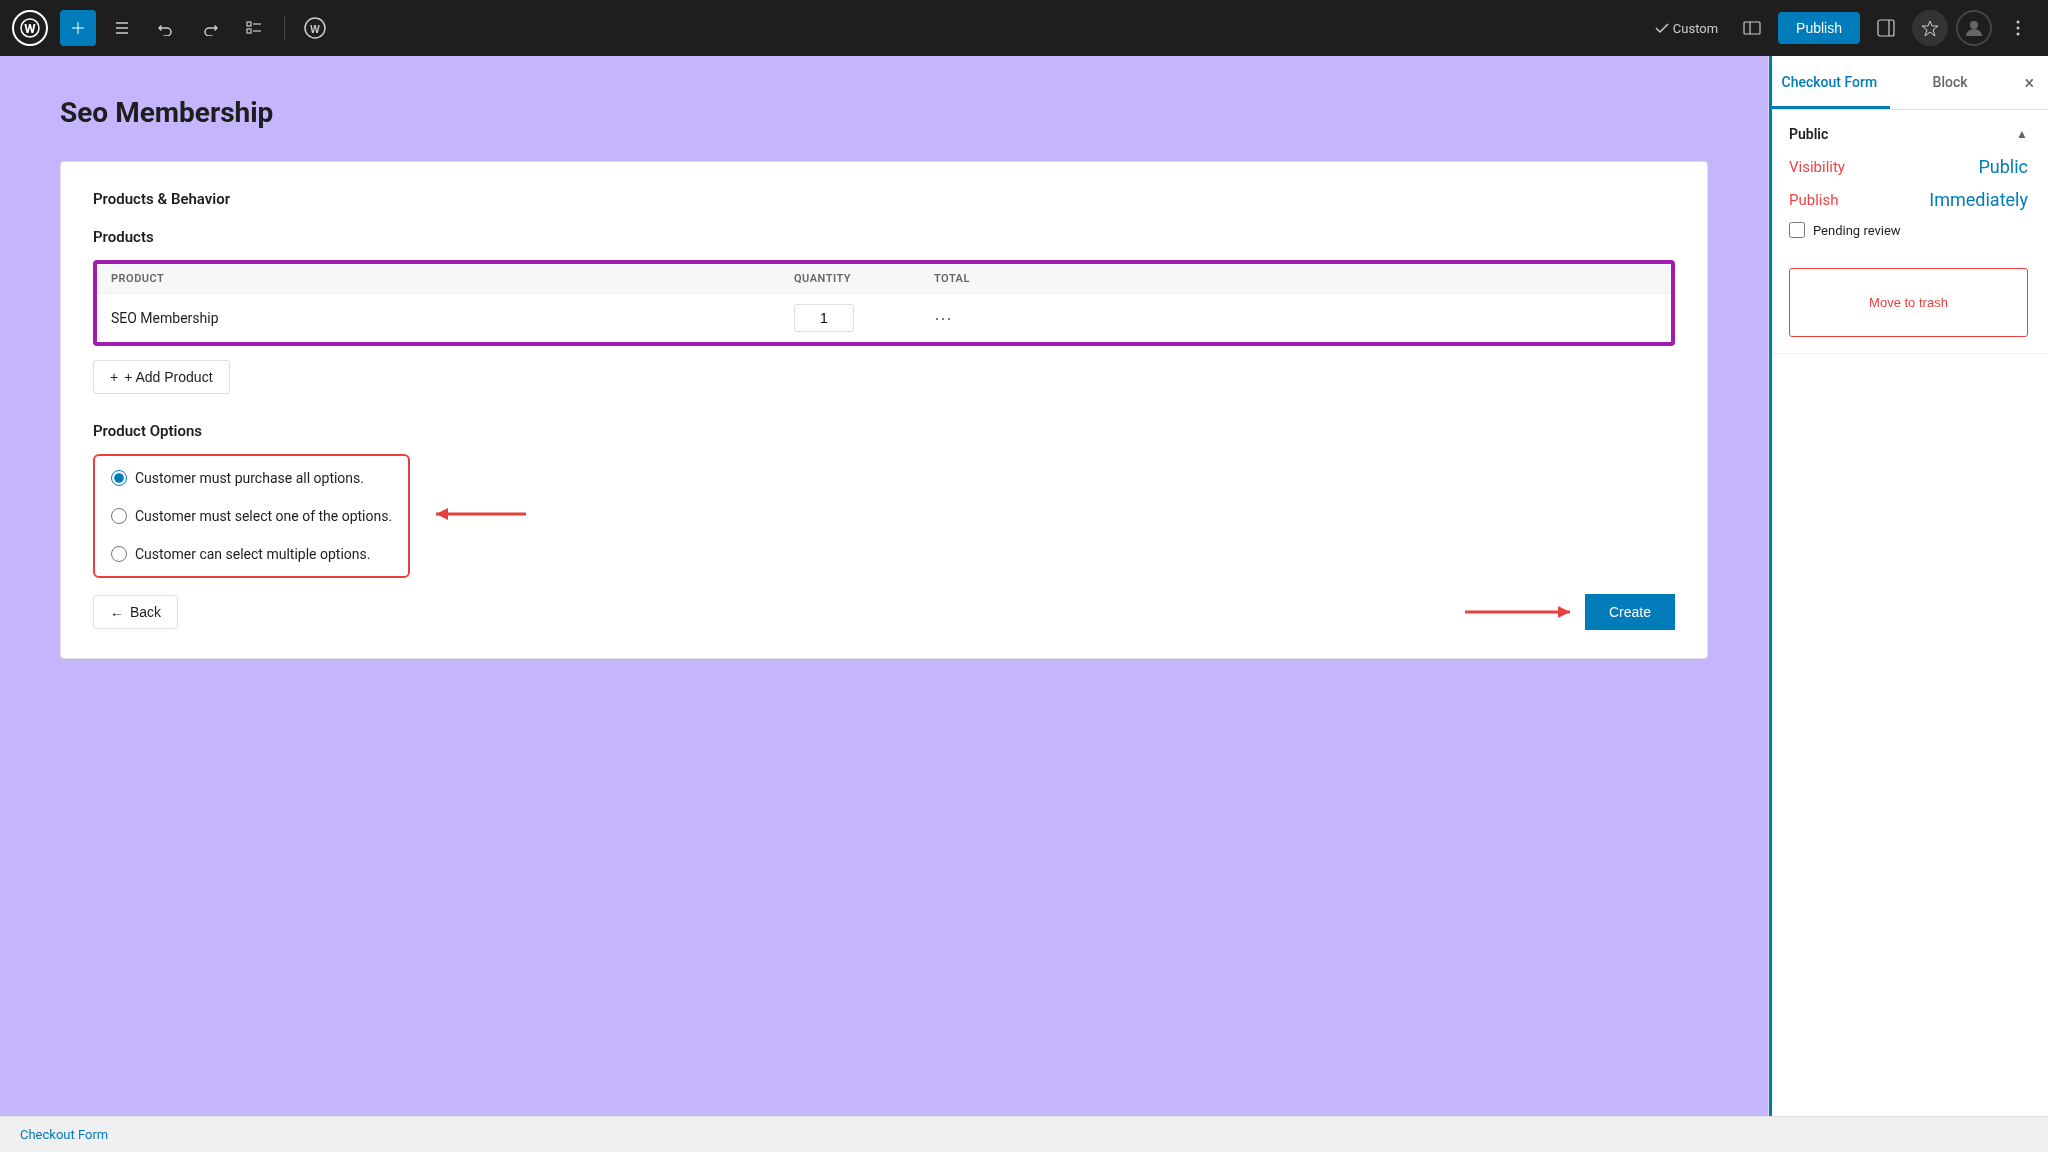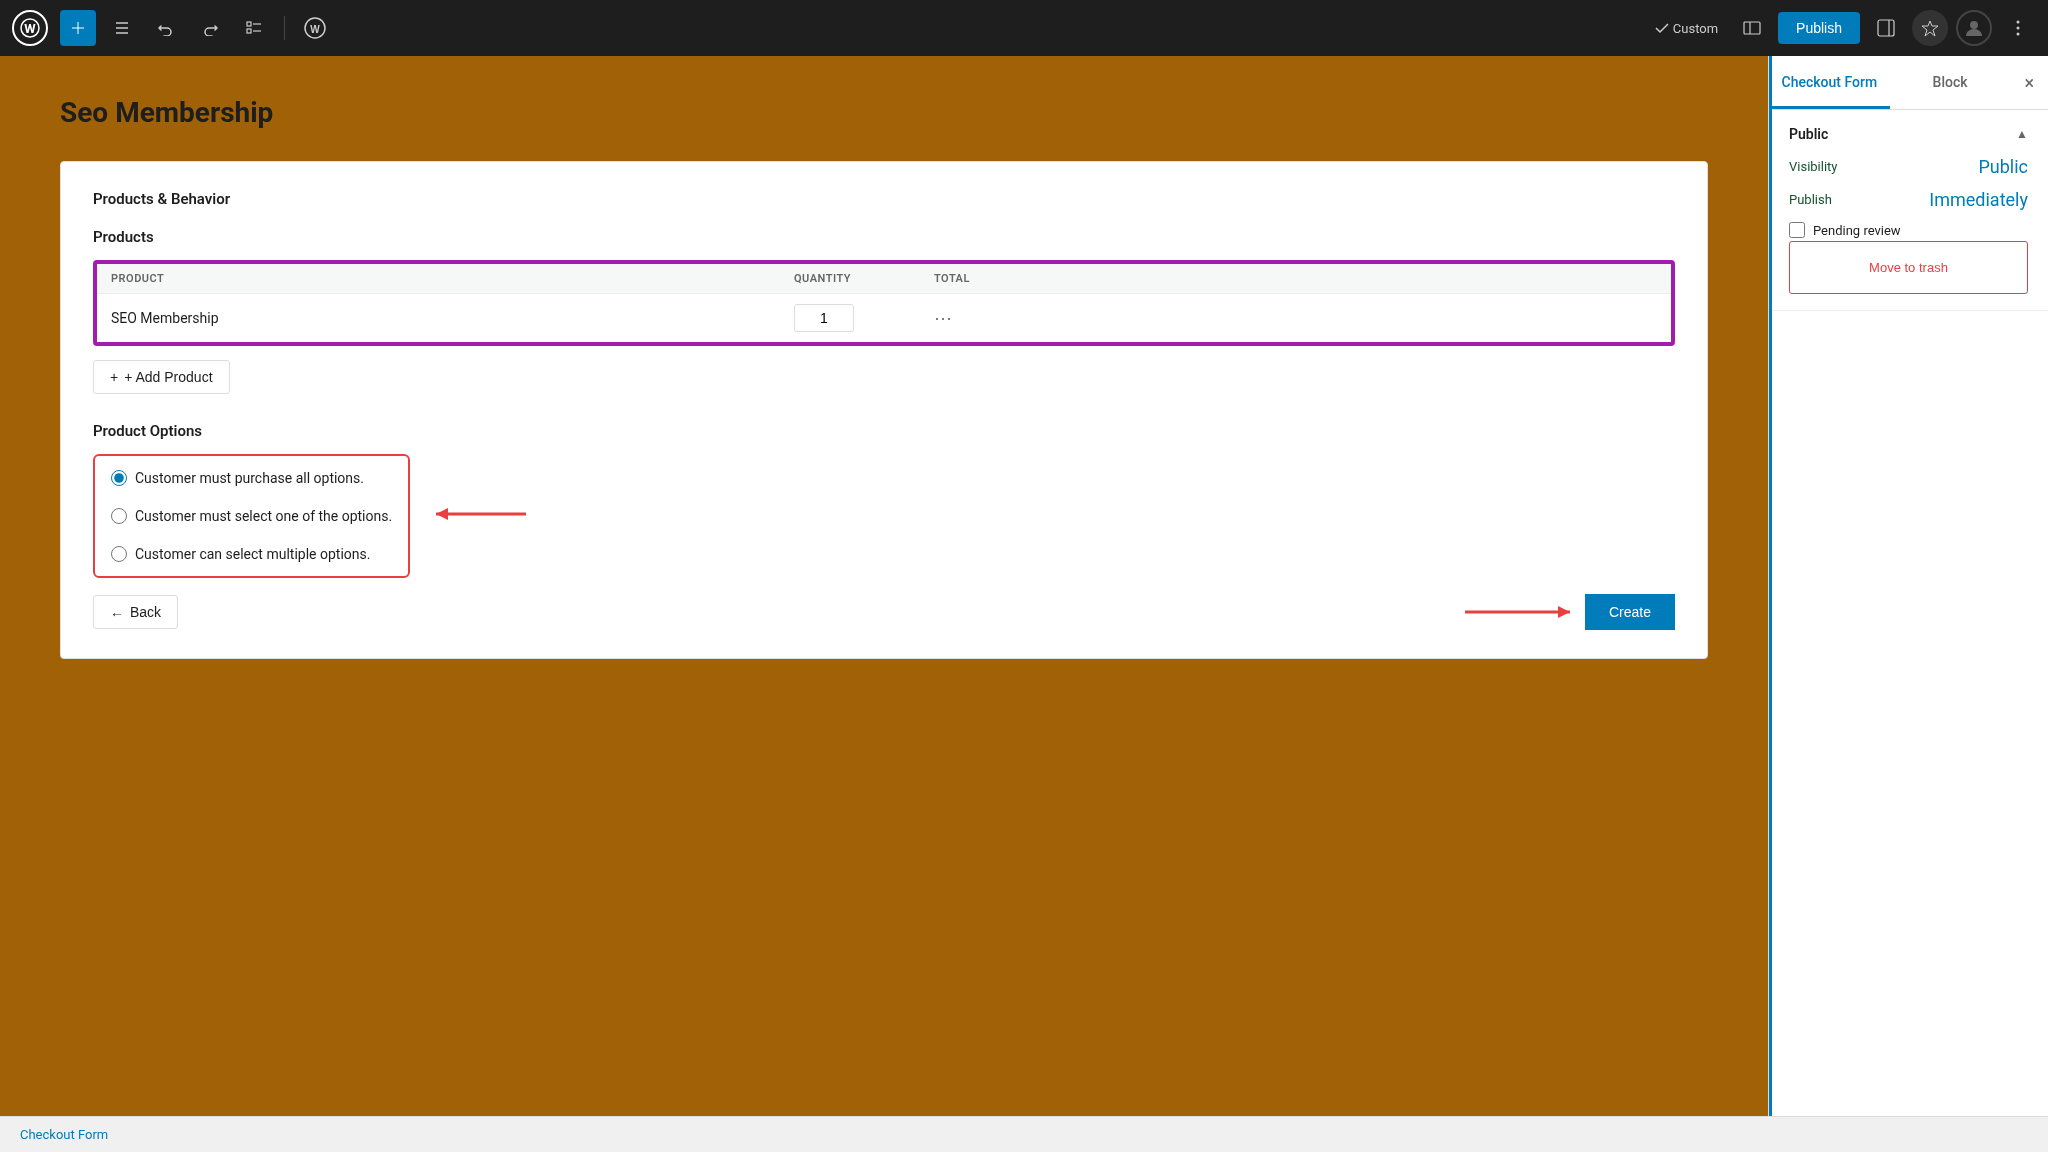--- a/index.html
+++ b/index.html
@@ -36,21 +36,21 @@
     }
     .toolbar-icon-btn.dark { background: #333; border-radius: 50%; }
 
     
     .main-layout {
       display: flex; flex: 1; overflow: hidden;
     }
 
     
     .content-area {
-      flex: 1; overflow-y: auto; padding: 40px 60px; background: #a16207;
+      flex: 1; overflow-y: auto; padding: 40px 60px; background: #c4b5fd;
     }
     .page-title {
       font-size: 28px; font-weight: 700; color: #1e1e1e; margin-bottom: 32px;
     }
 
     
     .card {
       background: #fff; border: 1px solid #e0e0e0; border-radius: 4px;
       padding: 28px 32px; margin-bottom: 24px;
     }
@@ -140,29 +140,29 @@
     .sidebar-content { padding: 0; }
     .summary-section { padding: 16px 20px; border-bottom: 1px solid #eee; }
     .summary-header {
       display: flex; justify-content: space-between; align-items: center;
       cursor: pointer; margin-bottom: 14px;
     }
     .summary-title { font-size: 14px; font-weight: 600; color: #1e1e1e; }
     .chevron { font-size: 12px; color: #666; }
 
     .summary-row { display: flex; justify-content: space-between; align-items: center; margin-bottom: 12px; }
-    .summary-label { font-size: 13px; color: #14532d; }
+    .summary-label { font-size: 15px; color: #ef4444; }
     .summary-value { font-size: 18px; color: #007cba; cursor: pointer; }
 
     .pending-review { display: flex; align-items: center; gap: 8px; margin-top: 4px; }
     .pending-checkbox { width: 16px; height: 16px; cursor: pointer; }
     .pending-label { font-size: 13px; color: #1e1e1e; }
 
     .move-to-trash-btn {
-      width: 100%; margin-top: 3px; padding: 18px; border: 1px solid #e84040;
+      width: 100%; margin-top: 30px; padding: 26px; border: 1px solid #e84040;
       background: #fff; color: #e84040; border-radius: 3px; font-size: 13px;
       cursor: pointer;
     }
 
     
     .breadcrumb-bar {
       height: 36px; background: #f0f0f1; border-top: 1px solid #ddd;
       display: flex; align-items: center; padding: 0 20px;
       font-size: 13px; flex-shrink: 0;
     }

